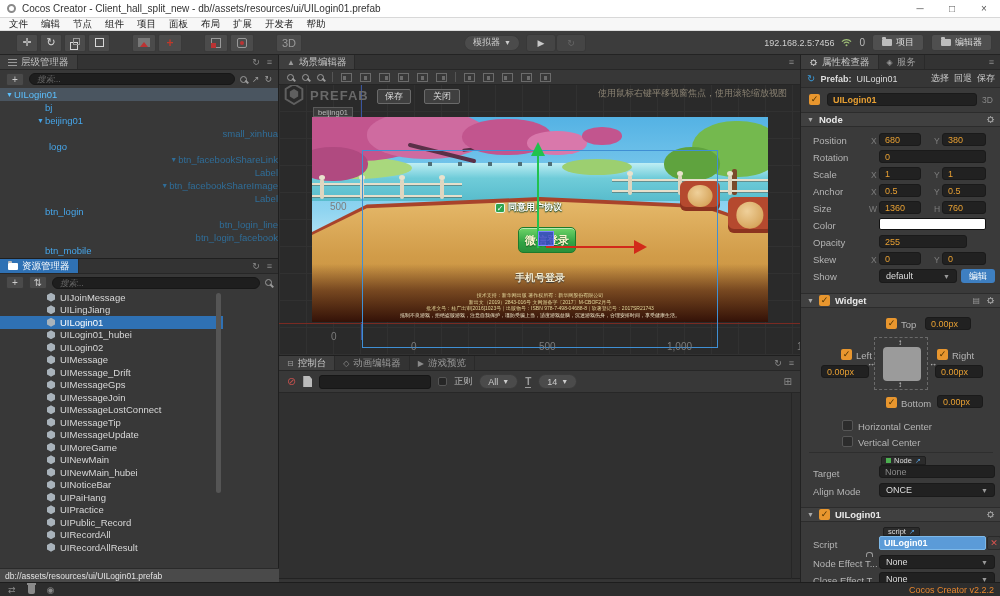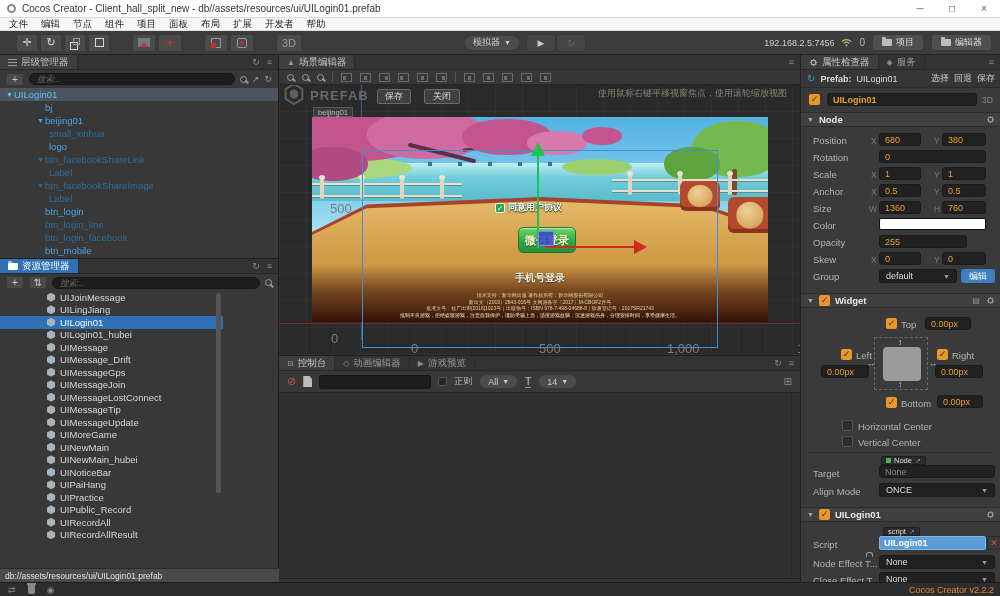--- a/index.html
+++ b/index.html
@@ -61,21 +61,21 @@
   .mag:after { content:""; position:absolute; width:4px; height:1.5px; background:#9a9a9a; transform:rotate(45deg); right:-3px; bottom:-1px; }
   .sqbtn { height:13px; min-width:18px; background:#4a4a4a; border:1px solid #393939; border-radius:2px;
     display:flex; align-items:center; justify-content:center; color:#ccc; font-size:10px; }
 
   
   .hier { left:0; top:55px; width:279px; height:203px; background:#383838; border-right:1px solid #1f1f1f; }
   .tree { position:absolute; left:0; top:33px; right:0; bottom:0; overflow:hidden; }
   .hrow { height:13px; display:flex; align-items:center; font-size:9.5px; }
   .hrow .arr { width:9px; font-size:7px; text-align:center; }
   .d0 { padding-left:5px; } .d1 { padding-left:36px; } .d2 { padding-left:40px; }
-  .bright { color:#46a6ea; } .dim { color:#2f6d98; }
+  .bright { color:#46a6ea; } .dim { color:#2f6d98;justify-content:flex-end; }
   .hrow.sel { background:#4a5560; }
   .hrow.sel .hlabel, .hrow.sel .arr { color:#5cc0ff; }
 
   
   .assets { left:0; top:258px; width:279px; height:324px; background:#383838; border-right:1px solid #1f1f1f; border-top:1px solid #1f1f1f; }
   .alist { position:absolute; left:0; top:32px; width:223px; height:277px; overflow:hidden; }
   .arow { height:12.5px; display:flex; align-items:center; gap:5px; padding-left:47px; color:#d8d8d8; font-size:9.5px; }
   .arow.sel { background:#2f71b4; color:#fff; }
   .cube { width:8px; height:9px; background:#a9b3bb; clip-path:polygon(50% 0,100% 25%,100% 75%,50% 100%,0 75%,0 25%); flex:none; }
   .vscroll { position:absolute; right:2px; width:5px; border-radius:3px; background:#555; }
@@ -89,21 +89,21 @@
   .aic { width:11px; height:9px; border:1px solid #787878; position:relative; opacity:.8; }
   .aic.l:before { content:""; position:absolute; left:1px; top:2px; width:3px; height:4px; background:#787878; }
   .aic.c:before { content:""; position:absolute; left:3px; top:2px; width:3px; height:4px; background:#787878; }
   .aic.r:before { content:""; position:absolute; right:1px; top:2px; width:3px; height:4px; background:#787878; }
   .sep { width:1px; height:10px; background:#555; }
   .canvas { position:absolute; left:0; top:30px; width:521px; height:270px; background:#2a2a2a;
     background-image:repeating-linear-gradient(0deg,#313131 0 1px,transparent 1px 27px),
                      repeating-linear-gradient(90deg,#313131 0 1px,transparent 1px 27px); overflow:hidden; }
   .axis-y { position:absolute; left:82px; top:0; width:1px; height:255px; background:#3a55a0; }
   .axis-x { position:absolute; left:0; top:238px; width:521px; height:1px; background:#7a2a22; }
-  .rulnum { position:absolute; color:#7d7d7d; font-size:13px;padding-left:48px; }
+  .rulnum { position:absolute; color:#7d7d7d; font-size:10px;padding-left:48px; }
   .prefab-logo { width:20px; height:22px; color:#5f5f5f; }
   .prefab-word { color:#696969; font-weight:bold; font-size:13px; letter-spacing:1px; }
   .scn-btn { position:absolute; height:15px; background:#3f3f3f; border:1px solid #6a6a6a; border-radius:2px;
     color:#ddd; font-size:9px; display:flex; align-items:center; justify-content:center; }
   .hint { position:absolute; right:13px; top:31px; color:#8a8272; font-size:9px; }
   .nodetag { position:absolute; left:34px; top:52px; height:10px; background:#3a3a3a; border:1px solid #5a5a5a;
     color:#bbb; font-size:7.5px; display:flex; align-items:center; padding:0 4px; }
 
   
   .game { position:absolute; left:33px; top:62px; width:456px; height:205px; overflow:hidden; background:#5fb9e6; }
@@ -404,20 +404,24 @@
       <div class="arow sel">
           <span class="cube"></span>
           <span>UILogin01</span>
         </div>
       <div class="arow">
           <span class="cube"></span>
           <span>UILogin01_hubei</span>
         </div>
       <div class="arow">
           <span class="cube"></span>
+          <span>UILogin02</span>
+        </div>
+      <div class="arow">
+          <span class="cube"></span>
           <span>UIMessage</span>
         </div>
       <div class="arow">
           <span class="cube"></span>
           <span>UIMessage_Drift</span>
         </div>
       <div class="arow">
           <span class="cube"></span>
           <span>UIMessageGps</span>
         </div>
@@ -711,21 +715,21 @@
 
     <span class="irow-label" style="top:182px">Opacity</span>
     <div class="ifield" style="left:78px;top:180px;width:88px">255</div>
 
     <span class="irow-label" style="top:199px">Skew</span>
     <span class="axlbl" style="left:70px;top:200px">X</span>
     <div class="ifield" style="left:78px;top:197px;width:42px">0</div>
     <span class="axlbl" style="left:133px;top:200px">Y</span>
     <div class="ifield" style="left:141px;top:197px;width:44px">0</div>
 
-    <span class="irow-label" style="top:216px">Group</span>
+    <span class="irow-label" style="top:216px">Show</span>
     <div class="drop" style="left:78px;top:214px;width:78px">
       <span>default</span>
         <span class="dcaret">▼</span>
     </div>
     <span class="bluebtn" style="left:160px;top:214px;width:34px">编辑</span>
 
     
     <div class="sect" style="top:238px">
       <span class="caret">▼</span>
       <span class="chk-or" style="position:static">✓</span>

